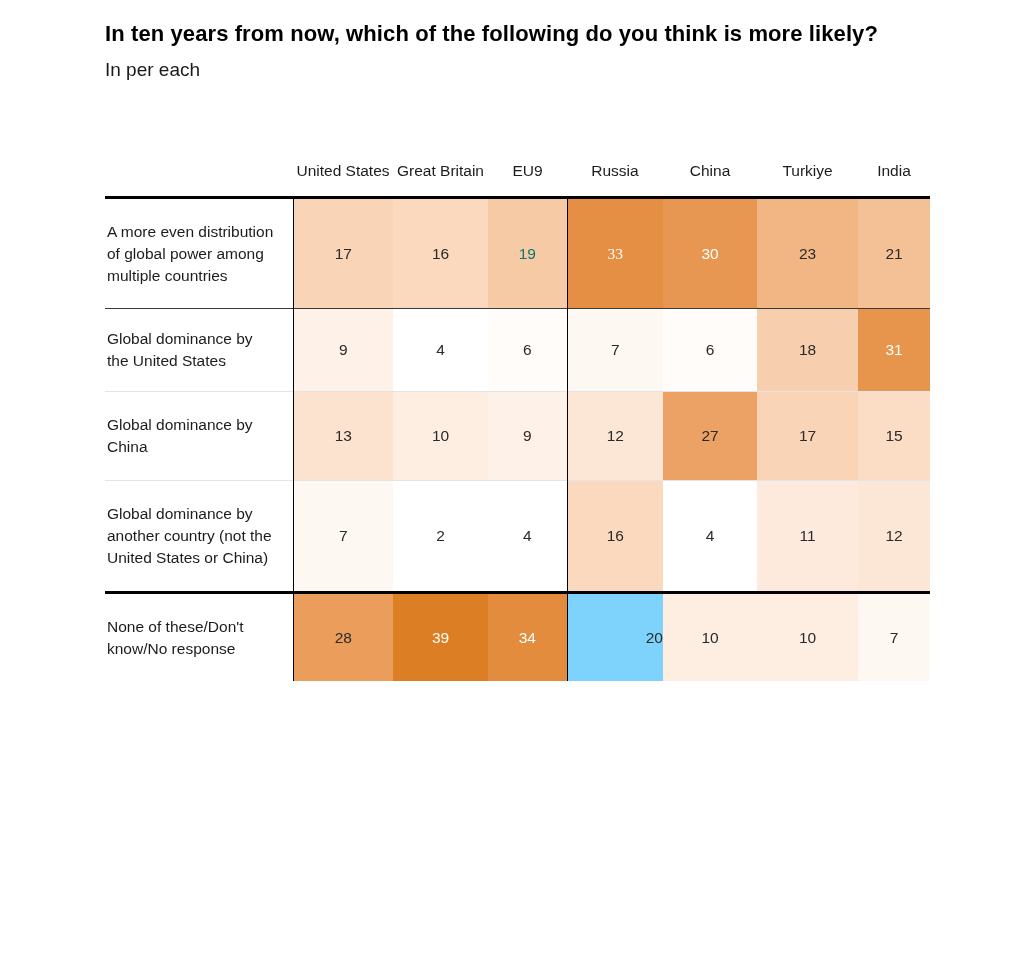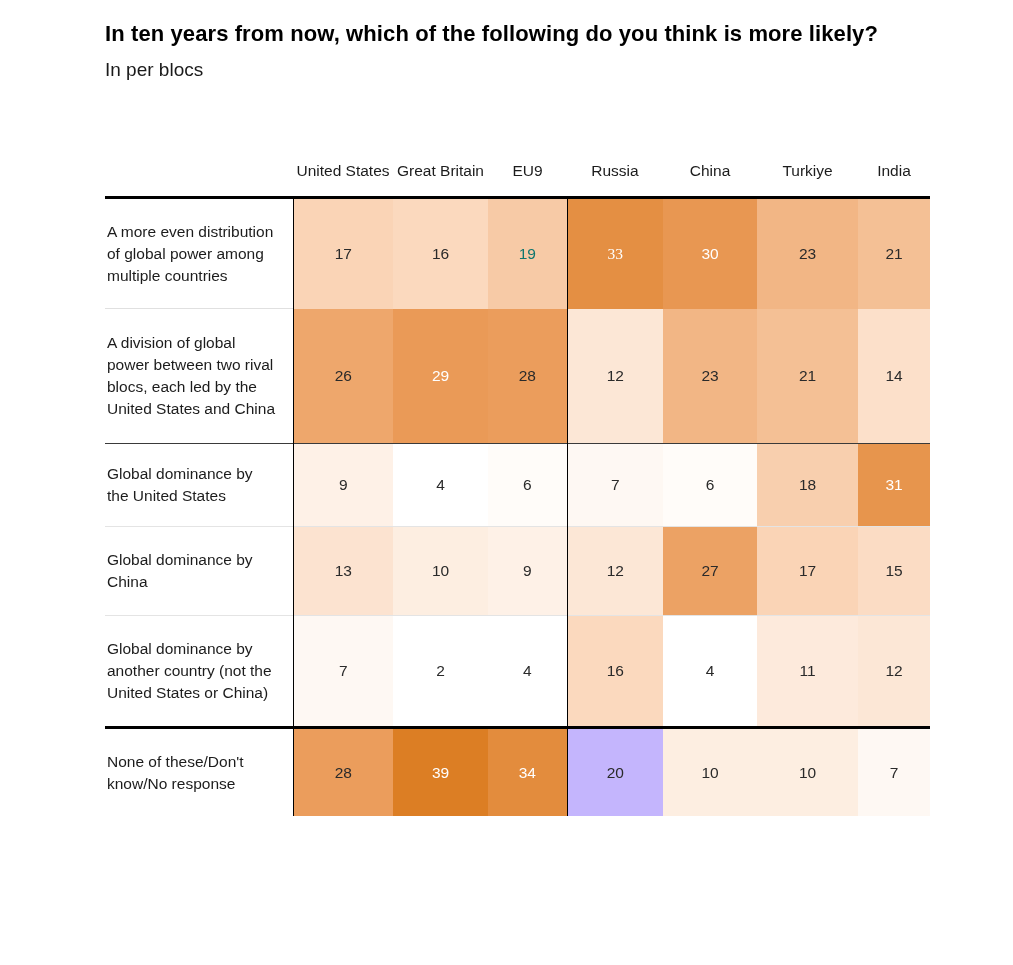--- a/index.html
+++ b/index.html
@@ -69,21 +69,21 @@
   .source {
     margin-top: 31px; max-width: 795px;
     font-size: 15.5px; line-height: 1.6; color: #262626;
   }
 </style>
 </head>
 <body>
 
 <div class="page">
   <div class="title">In ten years from now, which of the following do you think is more likely?</div>
-  <div class="subtitle">In per blocs</div>
+  <div class="subtitle">In per each</div>
 
   <table class="heatmap">
     <colgroup>
       <col style="width:188px">
         <col style="width:100px">
         <col style="width:95px">
       <col style="width:79px">
         <col style="width:96px">
         <col style="width:94px">
       <col style="width:101px">
@@ -104,30 +104,20 @@
     <tbody>
         <tr class="body r0">
           <th class="rowlabel">A more even distribution of global power among multiple countries</th>
           <td class="cell" style="background: rgb(250, 212, 182); color: rgb(42, 42, 42);">17</td>
           <td class="cell" style="background: rgb(251, 217, 190); color: rgb(42, 42, 42);">16</td>
           <td class="cell vline" style="background: rgb(247, 202, 166); color: #0f766e;">19</td>
           <td class="cell" style="background: rgb(228, 143, 67); color: rgb(255, 255, 255); font-family: Liberation Serif, serif;">33</td>
           <td class="cell" style="background: rgb(232, 151, 82); color: rgb(255, 255, 255);">30</td>
           <td class="cell" style="background: rgb(242, 182, 133); color: rgb(42, 42, 42);">23</td>
           <td class="cell" style="background: rgb(244, 192, 149); color: rgb(42, 42, 42);">21</td>
-        </tr>
-        <tr class="body r1">
-          <th class="rowlabel">A division of global power between two rival blocs, each led by the United States and China</th>
-          <td class="cell" style="background: rgb(238, 167, 108); color: rgb(42, 42, 42);">26</td>
-          <td class="cell" style="background: rgb(234, 154, 87); color: rgb(255, 255, 255);">29</td>
-          <td class="cell vline" style="background: rgb(235, 157, 92); color: rgb(42, 42, 42);">28</td>
-          <td class="cell" style="background: rgb(252, 231, 214); color: rgb(42, 42, 42);">12</td>
-          <td class="cell" style="background: rgb(242, 182, 133); color: rgb(42, 42, 42);">23</td>
-          <td class="cell" style="background: rgb(244, 192, 149); color: rgb(42, 42, 42);">21</td>
-          <td class="cell" style="background: rgb(252, 224, 202); color: rgb(42, 42, 42);">14</td>
         </tr>
         <tr class="body r2">
           <th class="rowlabel">Global dominance by the United States</th>
           <td class="cell" style="background: rgb(254, 241, 231); color: rgb(42, 42, 42);">9</td>
           <td class="cell" style="background: rgb(255, 255, 255); color: rgb(42, 42, 42);">4</td>
           <td class="cell vline" style="background: rgb(255, 252, 249); color: rgb(42, 42, 42);">6</td>
           <td class="cell" style="background: rgb(254, 248, 243); color: rgb(42, 42, 42);">7</td>
           <td class="cell" style="background: rgb(255, 252, 249); color: rgb(42, 42, 42);">6</td>
           <td class="cell" style="background: rgb(248, 207, 174); color: rgb(42, 42, 42);">18</td>
           <td class="cell" style="background: rgb(231, 149, 77); color: rgb(255, 255, 255);">31</td>
@@ -150,21 +140,21 @@
           <td class="cell" style="background: rgb(251, 217, 190); color: rgb(42, 42, 42);">16</td>
           <td class="cell" style="background: rgb(255, 255, 255); color: rgb(42, 42, 42);">4</td>
           <td class="cell" style="background: rgb(253, 234, 220); color: rgb(42, 42, 42);">11</td>
           <td class="cell" style="background: rgb(252, 231, 214); color: rgb(42, 42, 42);">12</td>
         </tr>
         <tr class="body r5">
           <th class="rowlabel">None of these/Don't know/No response</th>
           <td class="cell" style="background: rgb(235, 157, 92); color: rgb(42, 42, 42);">28</td>
           <td class="cell" style="background: rgb(220, 126, 36); color: rgb(255, 255, 255);">39</td>
           <td class="cell vline" style="background: rgb(227, 140, 61); color: rgb(255, 255, 255);">34</td>
-          <td class="cell" style="background: #c4b5fd; color: rgb(42, 42, 42);">20</td>
+          <td class="cell" style="background: #7dd3fc; color: rgb(42, 42, 42); text-align: right;">20</td>
           <td class="cell" style="background: rgb(253, 238, 225); color: rgb(42, 42, 42);">10</td>
           <td class="cell" style="background: rgb(253, 238, 225); color: rgb(42, 42, 42);">10</td>
           <td class="cell" style="background: rgb(254, 248, 243); color: rgb(42, 42, 42);">7</td>
         </tr>
       </tbody>
   </table>
 
 </div>
 
 </body></html>

